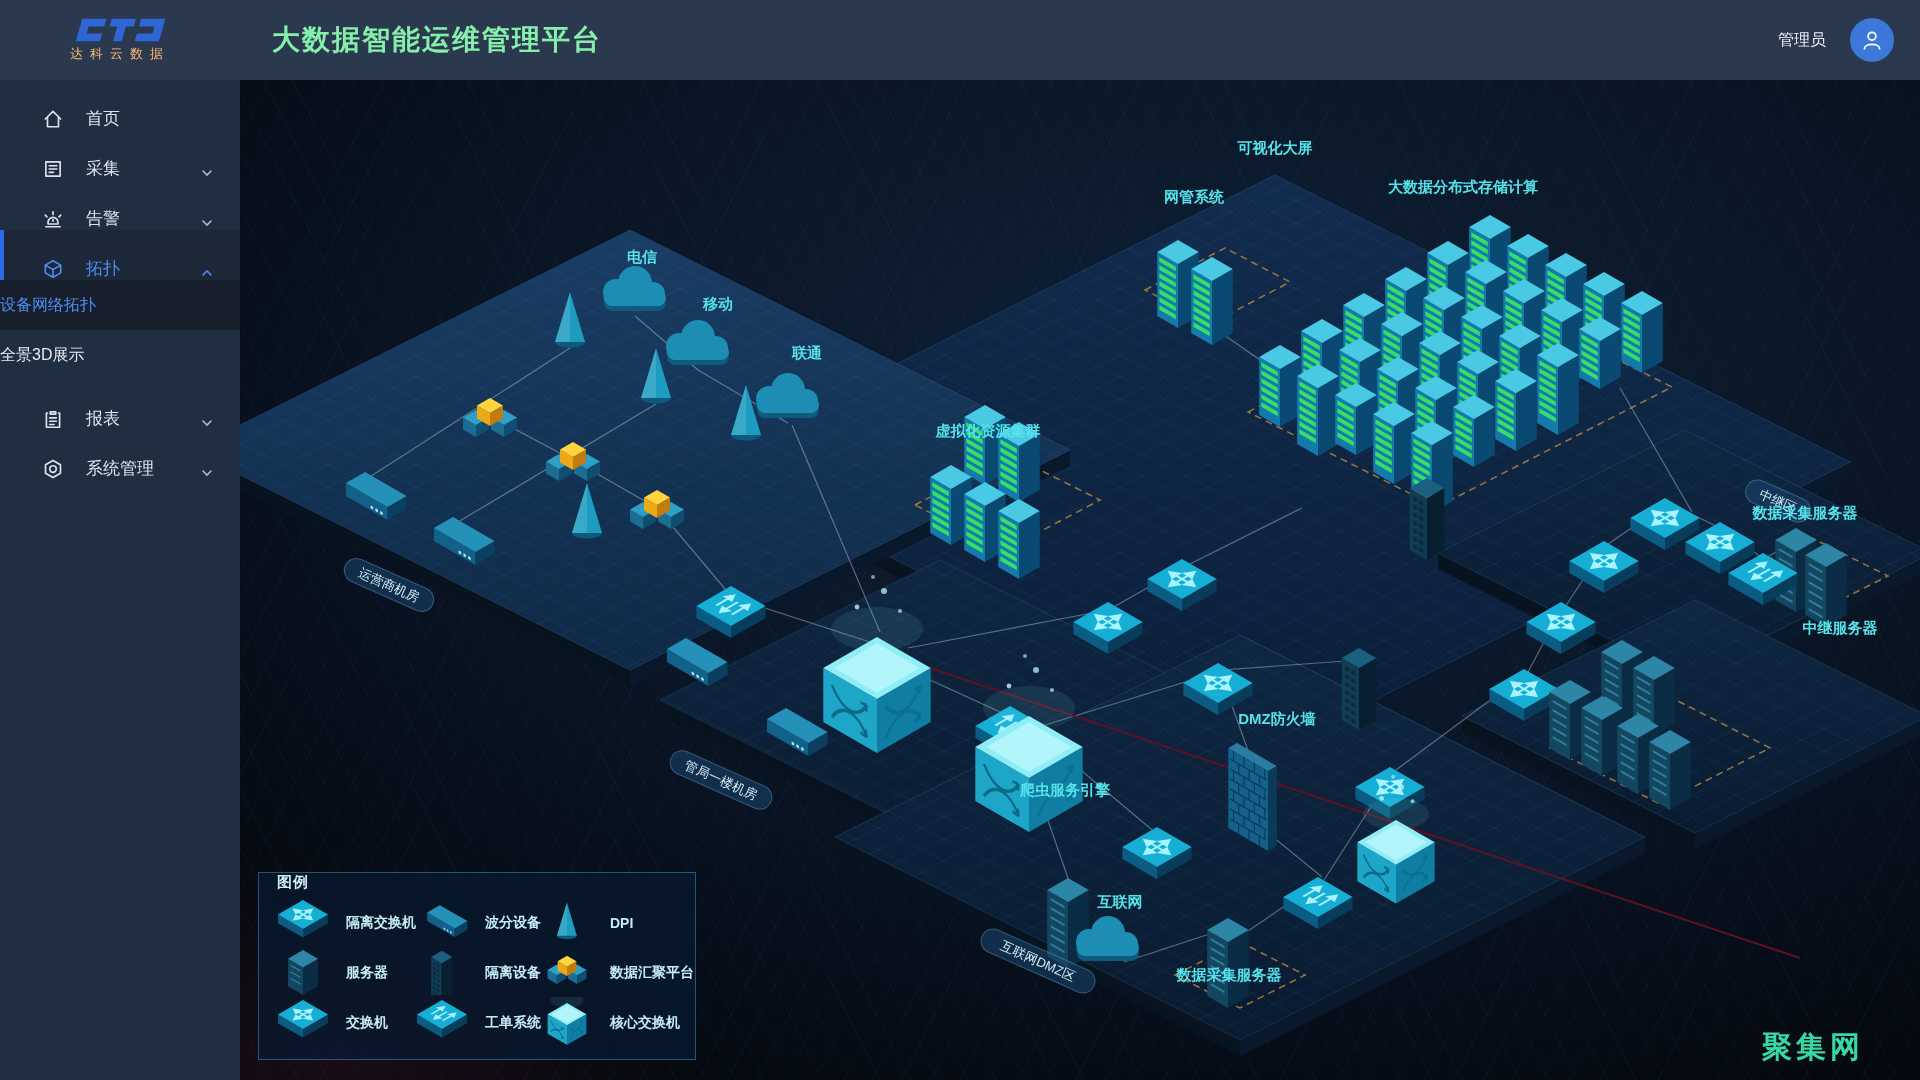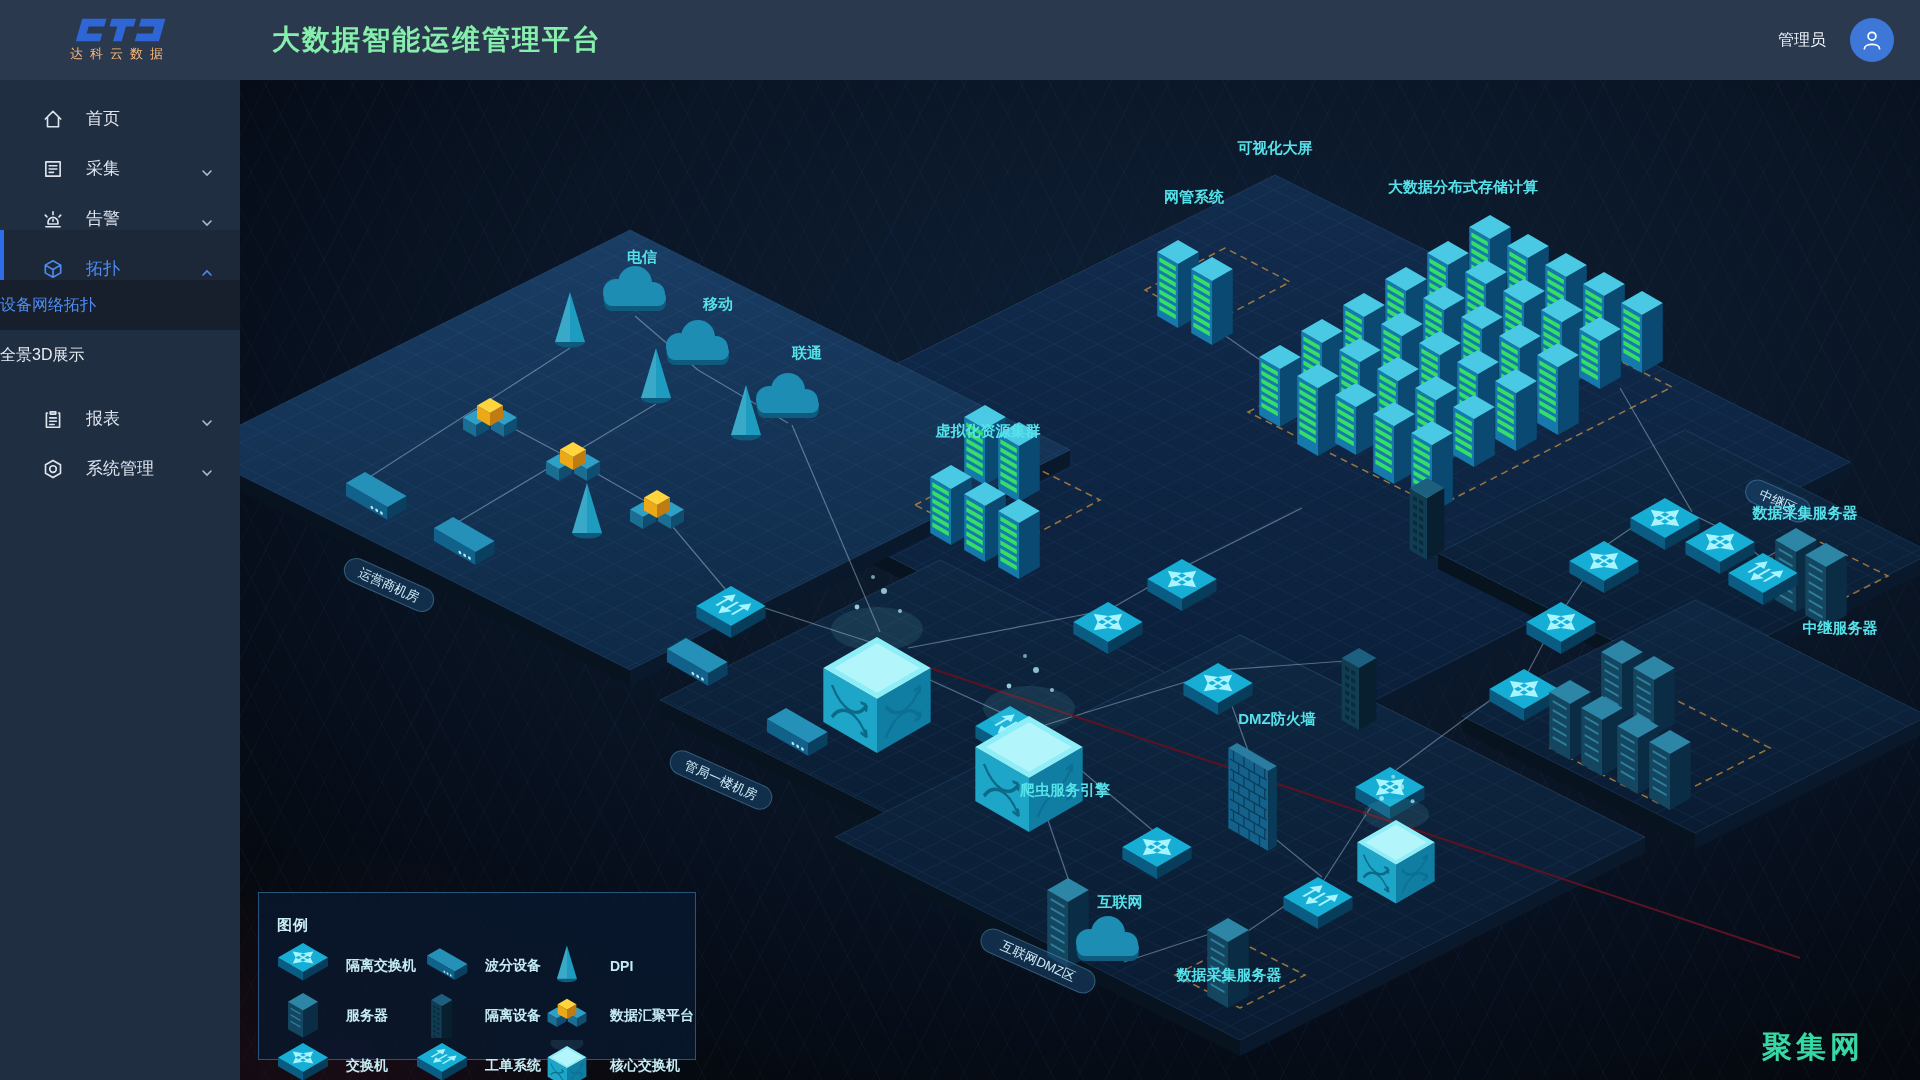--- a/index.html
+++ b/index.html
@@ -32,22 +32,22 @@
   .canvas::before{content:"";position:absolute;inset:0;
       background:
         repeating-linear-gradient(63.4deg, rgba(70,130,200,0.05) 0 1px, transparent 1px 26px),
         repeating-linear-gradient(-63.4deg, rgba(70,130,200,0.05) 0 1px, transparent 1px 26px);
       pointer-events:none;}
   .canvas::after{content:"";position:absolute;inset:0;
       background:radial-gradient(500px 300px at 6% 98%, rgba(95,20,40,0.22), transparent 70%);
       pointer-events:none;}
   #scene-wrap, #scene-wrap svg{position:absolute;left:0;top:0;width:1680px;height:1000px;}
   
-  .legend{position:absolute;left:18px;bottom:20px;width:438px;height:168px;box-sizing:border-box;
-          background:rgba(8,25,48,0.74);border:1px solid rgba(62,140,190,0.55);padding:23px 18px;z-index:10;}
+  .legend{position:absolute;left:18px;bottom:20px;width:438px;height:188px;box-sizing:border-box;
+          background:rgba(8,25,48,0.74);border:1px solid rgba(62,140,190,0.55);padding:0 18px;z-index:10;}
   .legend-title{color:#cfeff7;font-size:15px;font-weight:bold;letter-spacing:1px;}
   .legend-grid{margin-top:6px;display:grid;grid-template-columns:1fr 1fr 1fr;grid-auto-rows:50px;}
   .leg-item{display:flex;align-items:center;gap:17px;font-weight:bold;}
   .leg-label{color:#c5ecf5;font-size:14px;white-space:nowrap;}
   
   .watermark{position:absolute;right:56px;bottom:12px;color:#38d8a4;font-size:30px;font-weight:bold;
              letter-spacing:4px;z-index:15;}
 </style>
 </head>
 <body>

